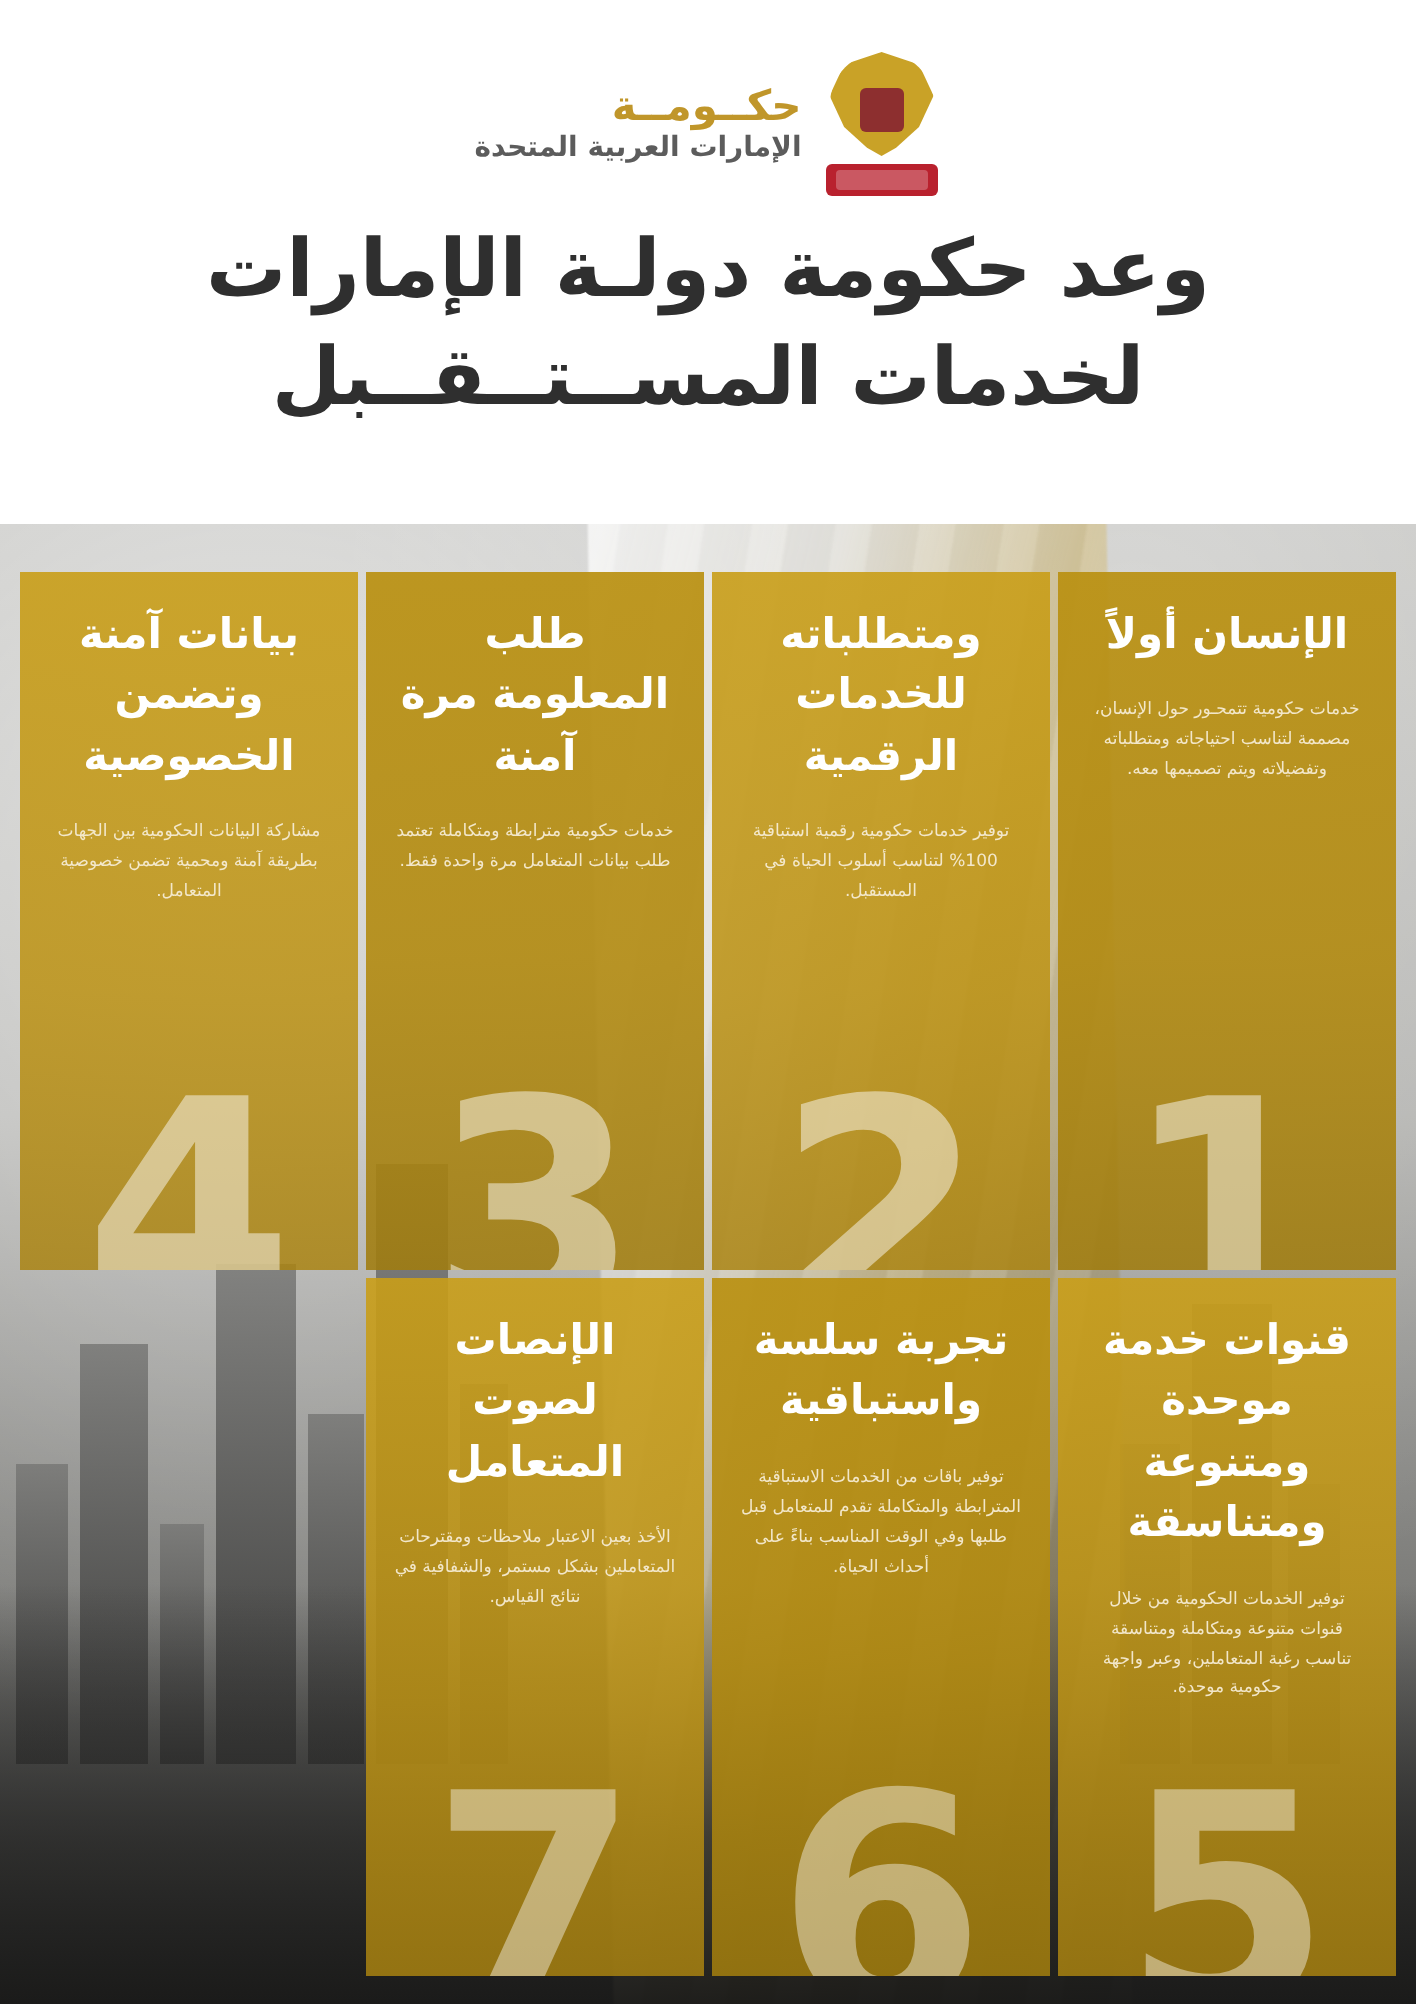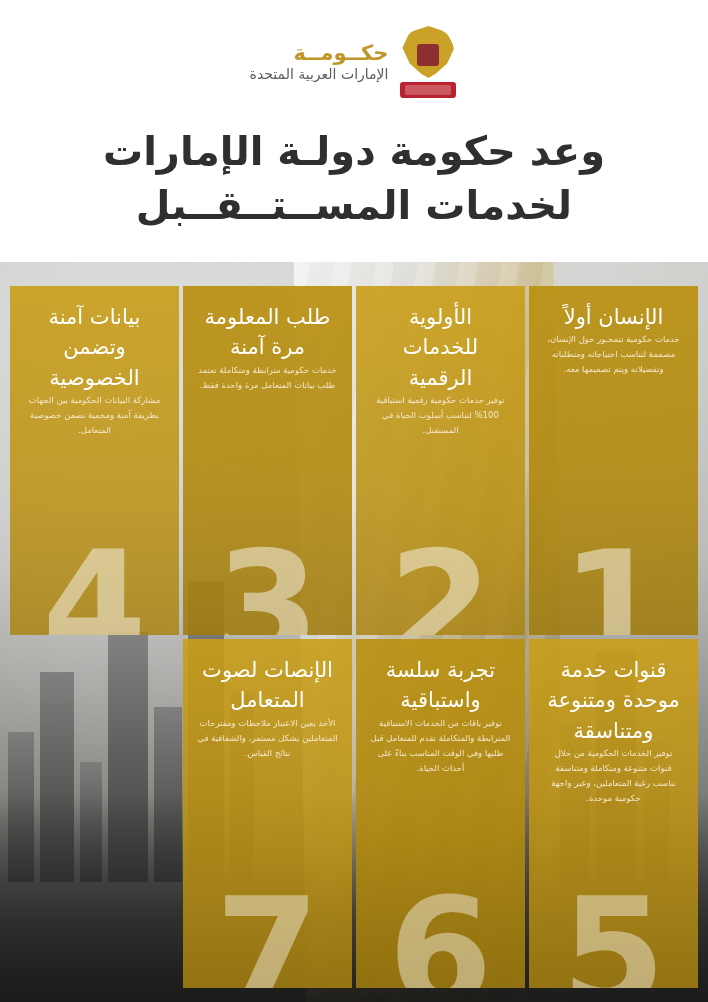--- a/index.html
+++ b/index.html
@@ -81,28 +81,28 @@
     line-height: 1.25;
   }
   .gov-text .l1 {
     font-size: 21px;
     font-weight: bold;
     color: #c0962a;
     letter-spacing: 1px;
   }
   .gov-text .l2 {
     font-size: 14px;
-    font-weight: normal;
+    font-weight: bold;
     color: #5c5c5c;
   }
 
   .title-block {
     text-align: center;
     direction: rtl;
-    margin-top: 26px;
+    margin-top: 10px;
     padding: 0 40px;
   }
   .title-block .t1,
   .title-block .t2 {
     font-size: 40px;
     font-weight: bold;
     color: #2f2f2f;
     letter-spacing: 2px;
     line-height: 1.35;
     white-space: nowrap;
@@ -182,27 +182,28 @@
     background: linear-gradient(180deg, rgba(186,145,18,.93) 0%, rgba(178,138,16,.90) 55%, rgba(160,124,14,.88) 100%);
   }
   .card.light {
     background: linear-gradient(180deg, rgba(201,158,24,.90) 0%, rgba(188,146,20,.86) 60%, rgba(170,131,16,.84) 100%);
   }
   .card-title {
     position: relative;
     z-index: 3;
     color: #ffffff;
     font-size: 21px;
-    font-weight: normal;
+    font-weight: bold;
     line-height: 1.45;
     letter-spacing: .5px;
   }
   .card-desc {
     position: relative;
     z-index: 3;
+    margin-top: 16px;
     color: #f6ecd4;
     font-size: 8.5px;
     line-height: 1.75;
     opacity: .95;
   }
   .card-num {
     position: absolute;
     z-index: 2;
     left: 0;
     right: 0;
@@ -260,21 +261,21 @@
 
   <div class="grid">
 
     <div class="card">
       <div class="card-title">الإنسان أولاً</div>
       <div class="card-desc">خدمات حكومية تتمحـور حول الإنسان، مصممة لتناسب احتياجاته ومتطلباته وتفضيلاته ويتم تصميمها معه.</div>
       <div class="card-num">1</div>
     </div>
 
     <div class="card light">
-      <div class="card-title">الأولوية للخدمات الرقمية</div>
+      <div class="card-title">ومتطلباته للخدمات الرقمية</div>
       <div class="card-desc">توفير خدمات حكومية رقمية استباقية 100% لتناسب أسلوب الحياة في المستقبل.</div>
       <div class="card-num">2</div>
     </div>
 
     <div class="card">
       <div class="card-title">طلب المعلومة مرة آمنة</div>
       <div class="card-desc">خدمات حكومية مترابطة ومتكاملة تعتمد طلب بيانات المتعامل مرة واحدة فقط.</div>
       <div class="card-num">3</div>
     </div>
 

